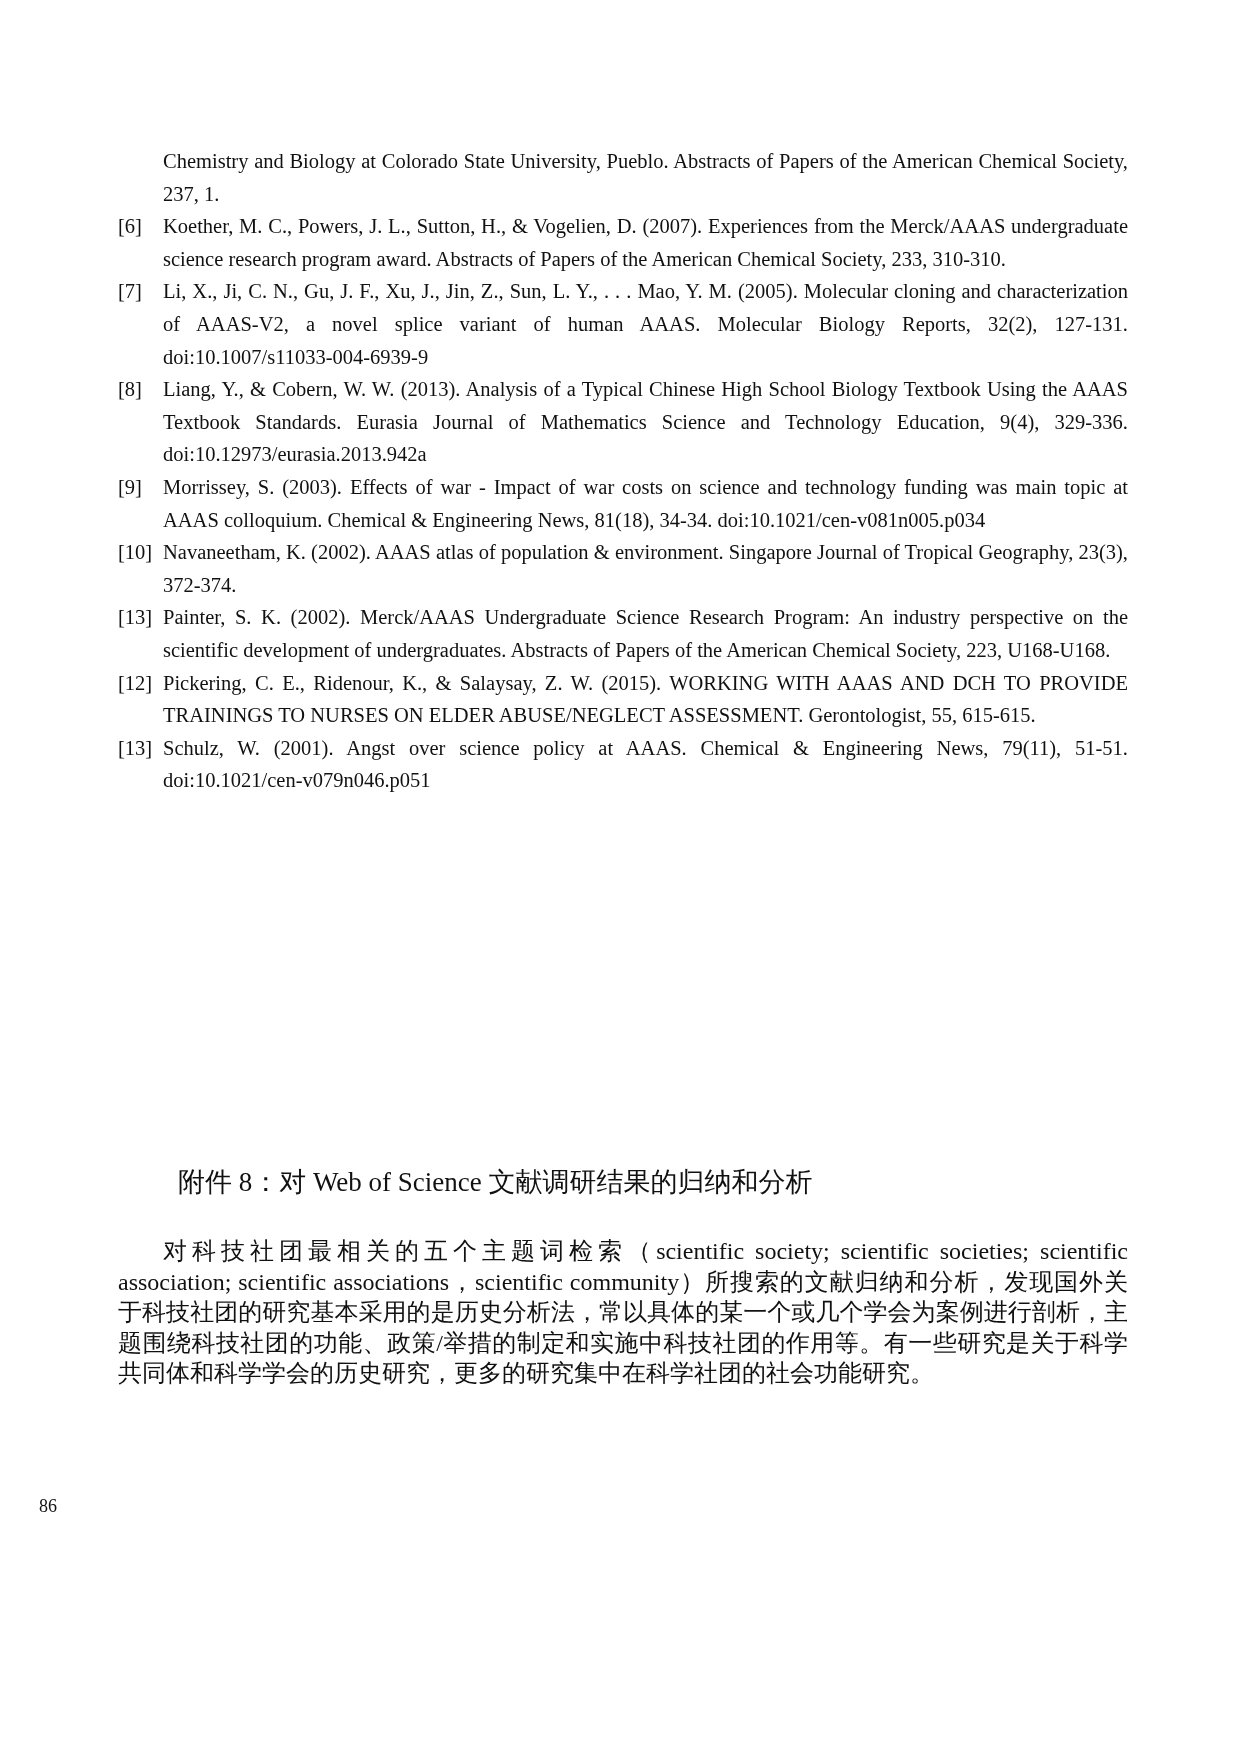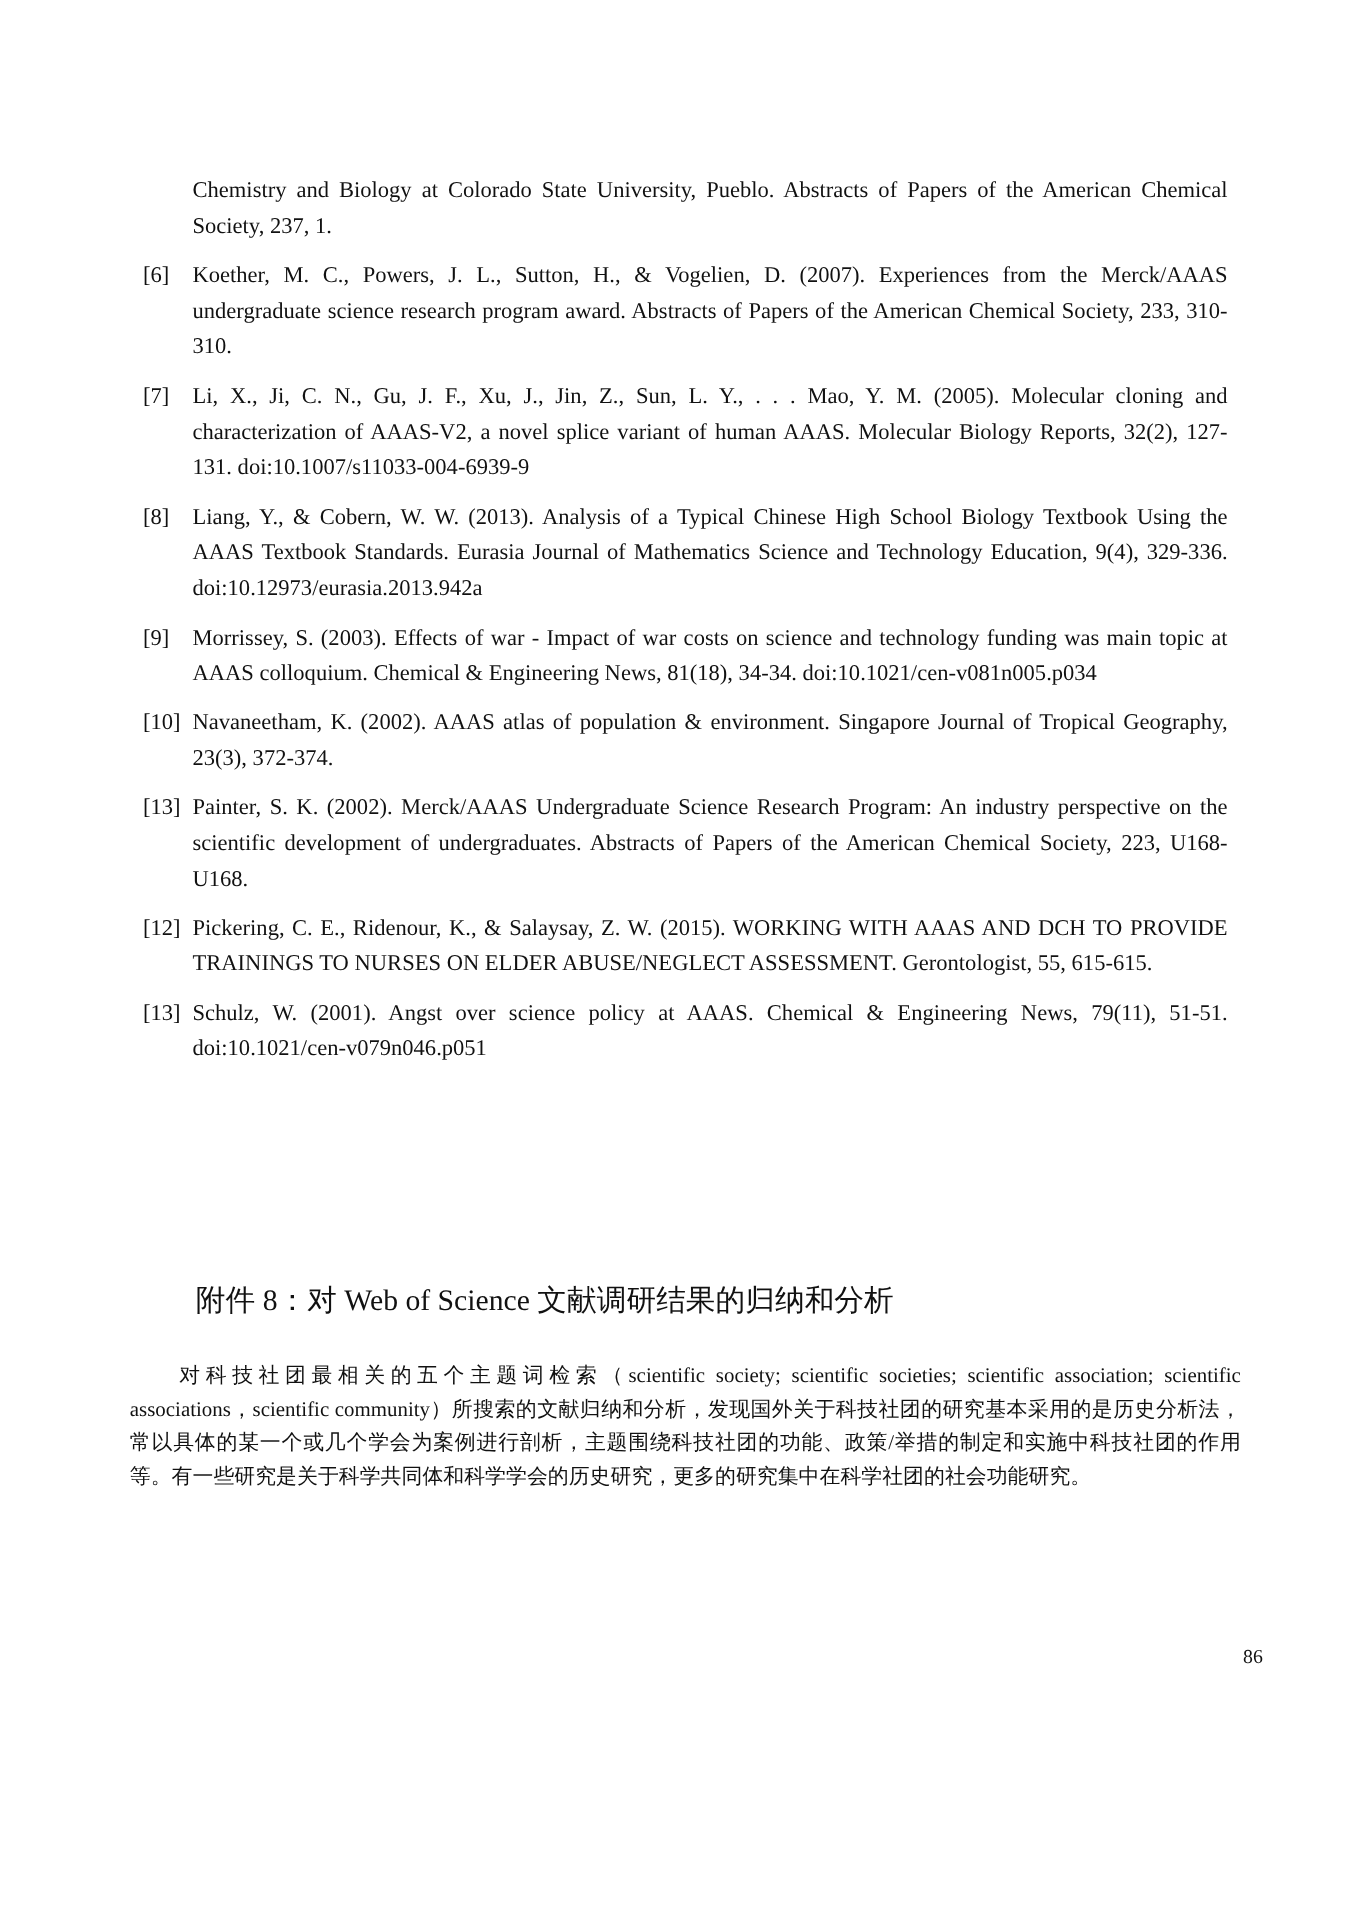--- a/index.html
+++ b/index.html
@@ -29,21 +29,21 @@
       margin: 0;
       padding: 0;
       list-style: none;
     }
     .ref {
       position: relative;
       padding-left: 45px;
       font-size: 20.5px;
       line-height: 32.6px;
       text-align: justify;
-      margin: 12px;
+      margin: 0;
     }
     .ref-label {
       position: absolute;
       left: 0;
       top: 0;
       white-space: nowrap;
     }
     .ref-text { display: block; }
     .heading {
       position: absolute;
@@ -54,35 +54,36 @@
       margin: 0;
       font-weight: normal;
       white-space: nowrap;
       font-family: "Liberation Serif", "DejaVu Serif", serif;
     }
     .para {
       position: absolute;
       left: 118px;
       top: 1236px;
       width: 1010px;
-      font-size: 19px;
+      font-size: 24px;
       line-height: 30.6px;
       text-indent: 45px;
       text-align: justify;
       margin: 0;
       font-family: "Liberation Serif", "DejaVu Serif", serif;
     }
     .page-number {
       position: absolute;
       left: 0;
       width: 1148px;
       top: 1494px;
-      text-align: right;
+      text-align: left;
       font-size: 18px;
       line-height: 24px;
+      padding-left: 39px;
     }
   </style>
 </head>
 <body>
 
 <div class="page">
 
   <div class="refs">
     <div class="ref">
       <span class="ref-text">Chemistry and Biology at Colorado State University, Pueblo. Abstracts of Papers of the American Chemical Society, 237, 1.</span>

